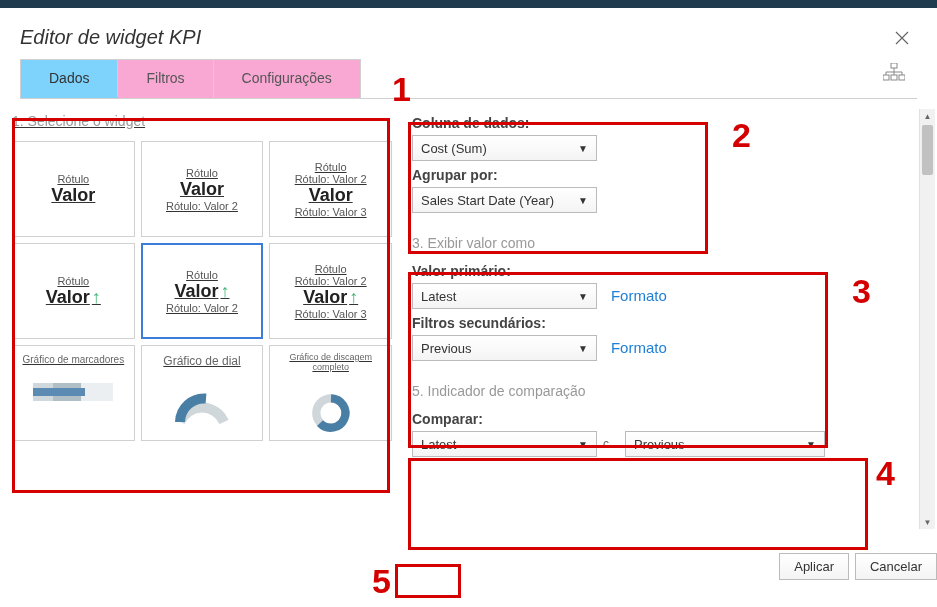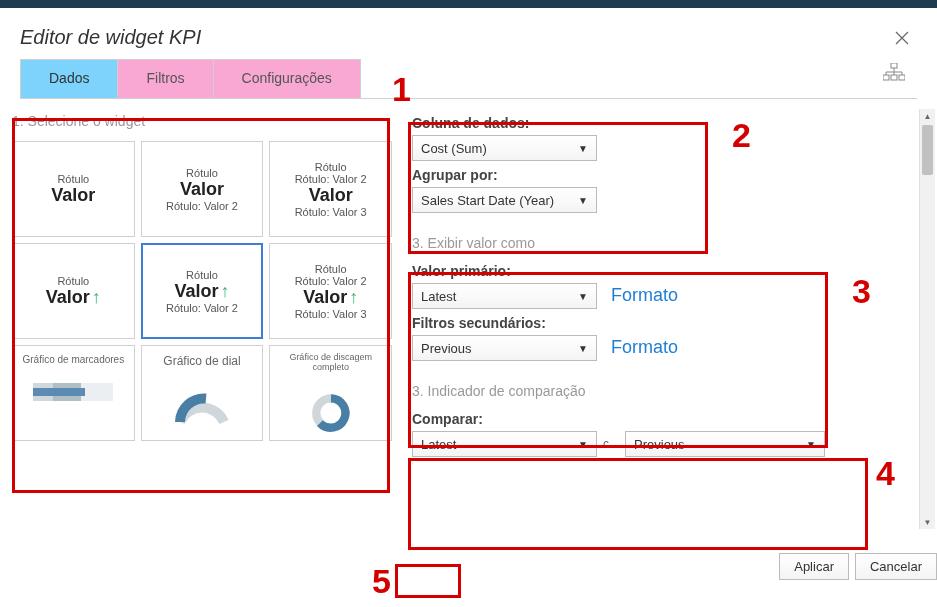--- a/index.html
+++ b/index.html
@@ -15,38 +15,38 @@
   .tab:last-child { border-right: none; }
   .tab.active { background: #7dd3fc; color: #333; border-bottom: 2px solid transparent; }
   .org-icon { position: absolute; right: 32px; top: 4px; cursor: pointer; }
   .hr { border: none; border-top: 1px solid #d0d0d0; margin: 0 20px; }
   .body { display: flex; padding: 10px 12px 0 12px; height: 440px; overflow: hidden; position: relative; }
   .scrollbar { position: absolute; right: 2px; top: 10px; bottom: 10px; width: 16px; background: #f1f1f1; border-left: 1px solid #e0e0e0; }
   .scrollbar-thumb { position: absolute; left: 2px; right: 2px; top: 2px; height: 50px; background: #c1c1c1; border-radius: 2px; }
   .scroll-arrow { position: absolute; left: 0; right: 0; height: 14px; display: flex; align-items: center; justify-content: center; font-size: 8px; color: #666; }
   .scroll-arrow.up { top: 0; }
   .scroll-arrow.down { bottom: 0; }
-  .left-col { width: 380px; flex-shrink: 0; }
+  .left-col { width: 380px; flex-shrink: 0; text-decoration: underline; }
   .right-col { flex: 1; padding-left: 20px; padding-right: 30px; }
   .section-title { color: #999; font-size: 14px; margin-bottom: 8px; padding: 4px 0; }
   .widget-grid { display: grid; grid-template-columns: repeat(3, 1fr); gap: 6px; }
   .widget-tile { border: 1px solid #d0d0d0; height: 96px; display: flex; flex-direction: column; align-items: center; justify-content: center; cursor: pointer; font-size: 12px; color: #444; text-align: center; padding: 4px; }
   .widget-tile.selected { border: 2px solid #3b7dd8; }
   .wt-small { font-size: 11px; color: #555; }
   .wt-big { font-size: 18px; font-weight: bold; color: #222; }
   .wt-big.arrow::after { content: "↑"; color: #3cb371; font-weight: bold; margin-left: 2px; }
   .tile-graphic-title { font-size: 10px; color: #666; margin-bottom: 18px; }
   .bullet-chart { width: 80px; height: 18px; background: linear-gradient(to right, #cfd8dc 0 25%, #b0bec5 25% 60%, #eceff1 60% 100%); position: relative; }
   .bullet-chart::after { content: ""; position: absolute; left: 0; top: 5px; height: 8px; width: 52px; background: #5b8bb2; }
   .field-label { font-size: 14px; color: #444; margin: 6px 0 4px 0; font-weight: bold; }
   .select { display: inline-flex; align-items: center; justify-content: space-between; border: 1px solid #bbb; background: linear-gradient(#fff, #f4f4f4); height: 26px; padding: 0 8px; font-size: 13px; color: #333; cursor: pointer; min-width: 185px; }
   .select .caret { font-size: 10px; color: #333; margin-left: 8px; }
   .select.wide { min-width: 200px; }
   .select.sm { min-width: 185px; }
-  .link { color: #1e7fd6; font-size: 18px; cursor: pointer; margin-left: 10px; }
+  .link { color: #1e7fd6; font-size: 15px; cursor: pointer; margin-left: 10px; }
   .section-block { margin-bottom: 18px; }
   .compare-row { display: flex; align-items: center; gap: 6px; }
   .ctext { font-size: 12px; color: #666; }
   .footer { display: flex; align-items: center; justify-content: flex-end; gap: 6px; padding: 14px 0; }
   .btn { border: 1px solid #bbb; background: linear-gradient(#fff, #f4f4f4); padding: 5px 14px; font-size: 13px; color: #333; cursor: pointer; }
   
   .ann-box { position: absolute; border: 3px solid #d40000; pointer-events: none; }
   .ann-num { position: absolute; font-size: 34px; font-weight: bold; color: #d40000; pointer-events: none; }
   svg { display: block; }
 </style>
@@ -172,21 +172,21 @@
         <div>
           <span class="select sm">
             <span>Previous</span>
             <span class="caret">▼</span>
           </span>
           <span class="link">Formato</span>
         </div>
       </div>
 
       <div class="section-block">
-        <div class="section-title">3. Indicador de comparação</div>
+        <div class="section-title">5. Indicador de comparação</div>
         <div class="field-label">Comparar:</div>
         <div class="compare-row">
           <span class="select sm">
             <span>Latest</span>
             <span class="caret">▼</span>
           </span>
           <span class="ctext">c...</span>
           <span class="select wide">
             <span>Previous</span>
             <span class="caret">▼</span>

